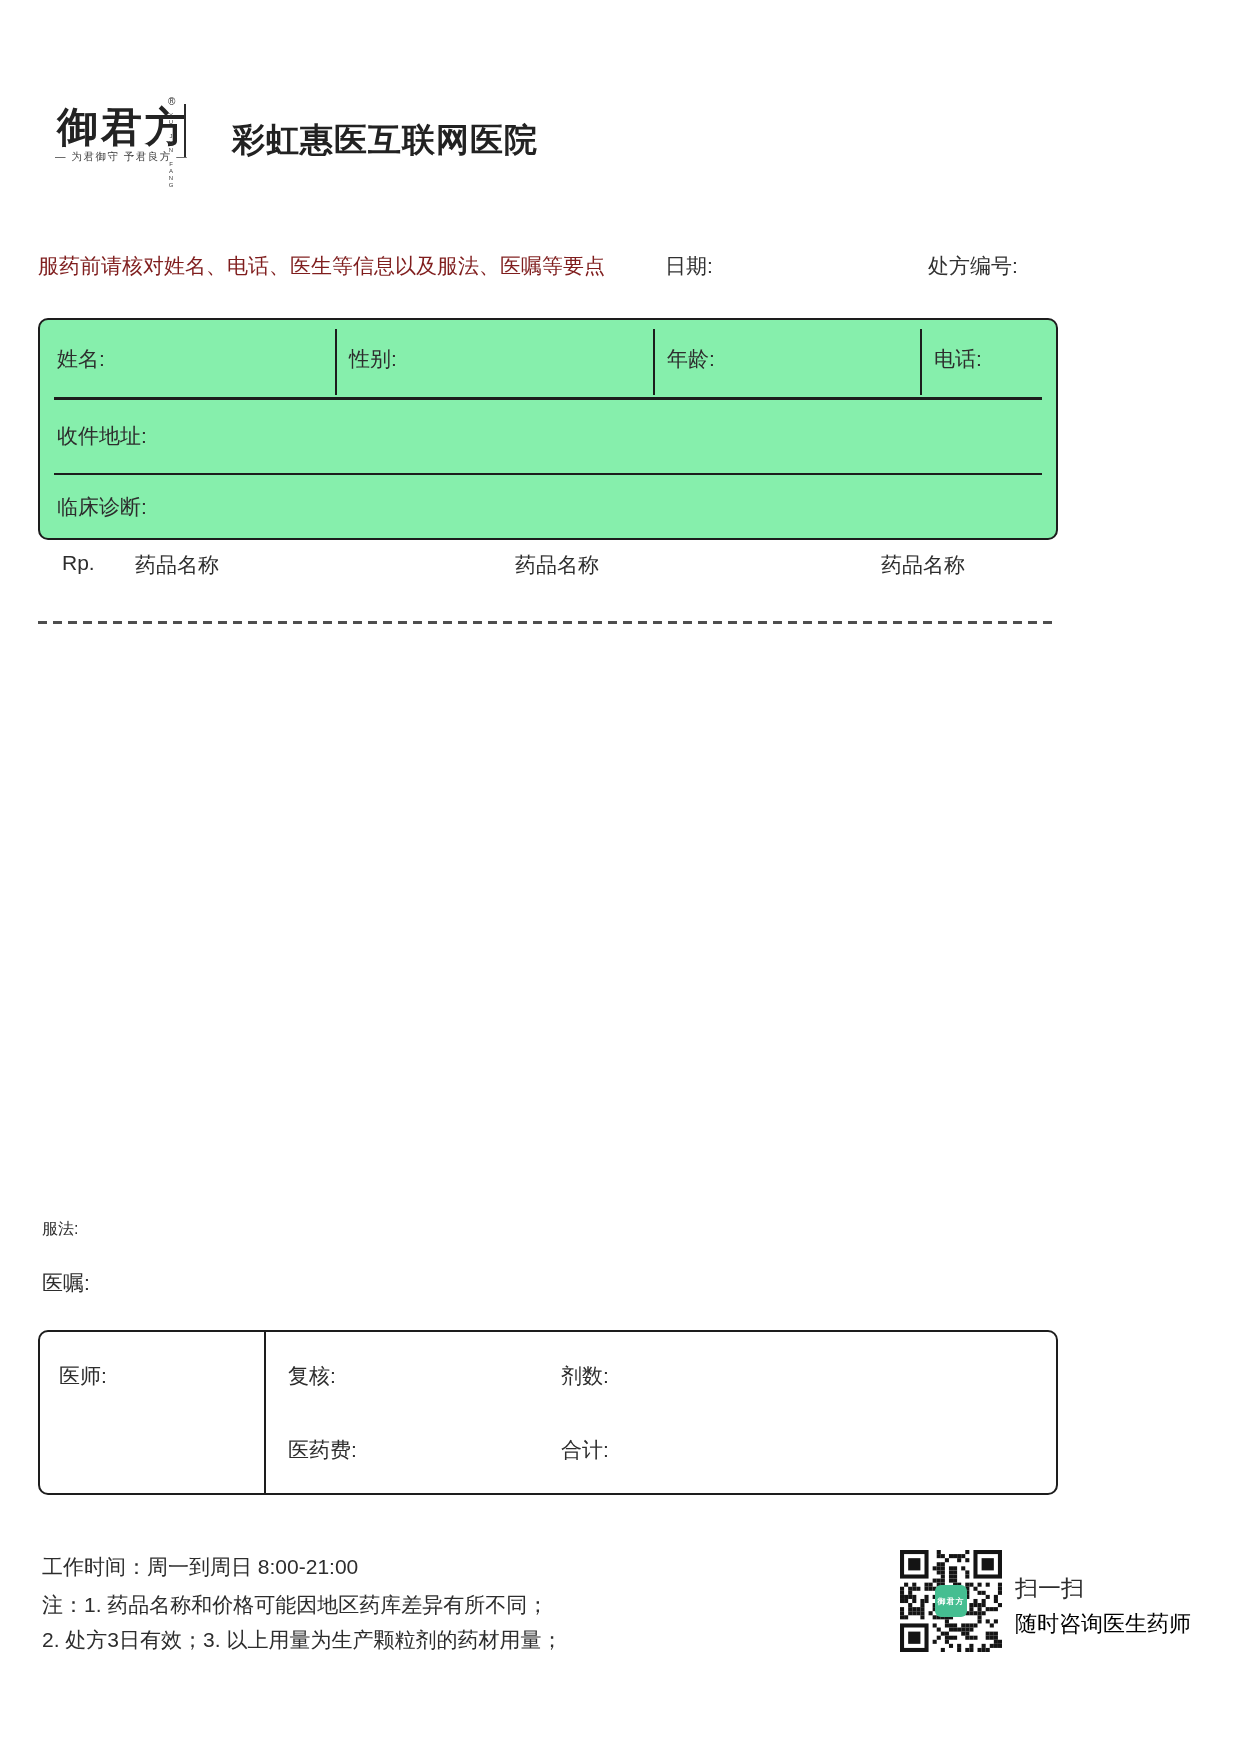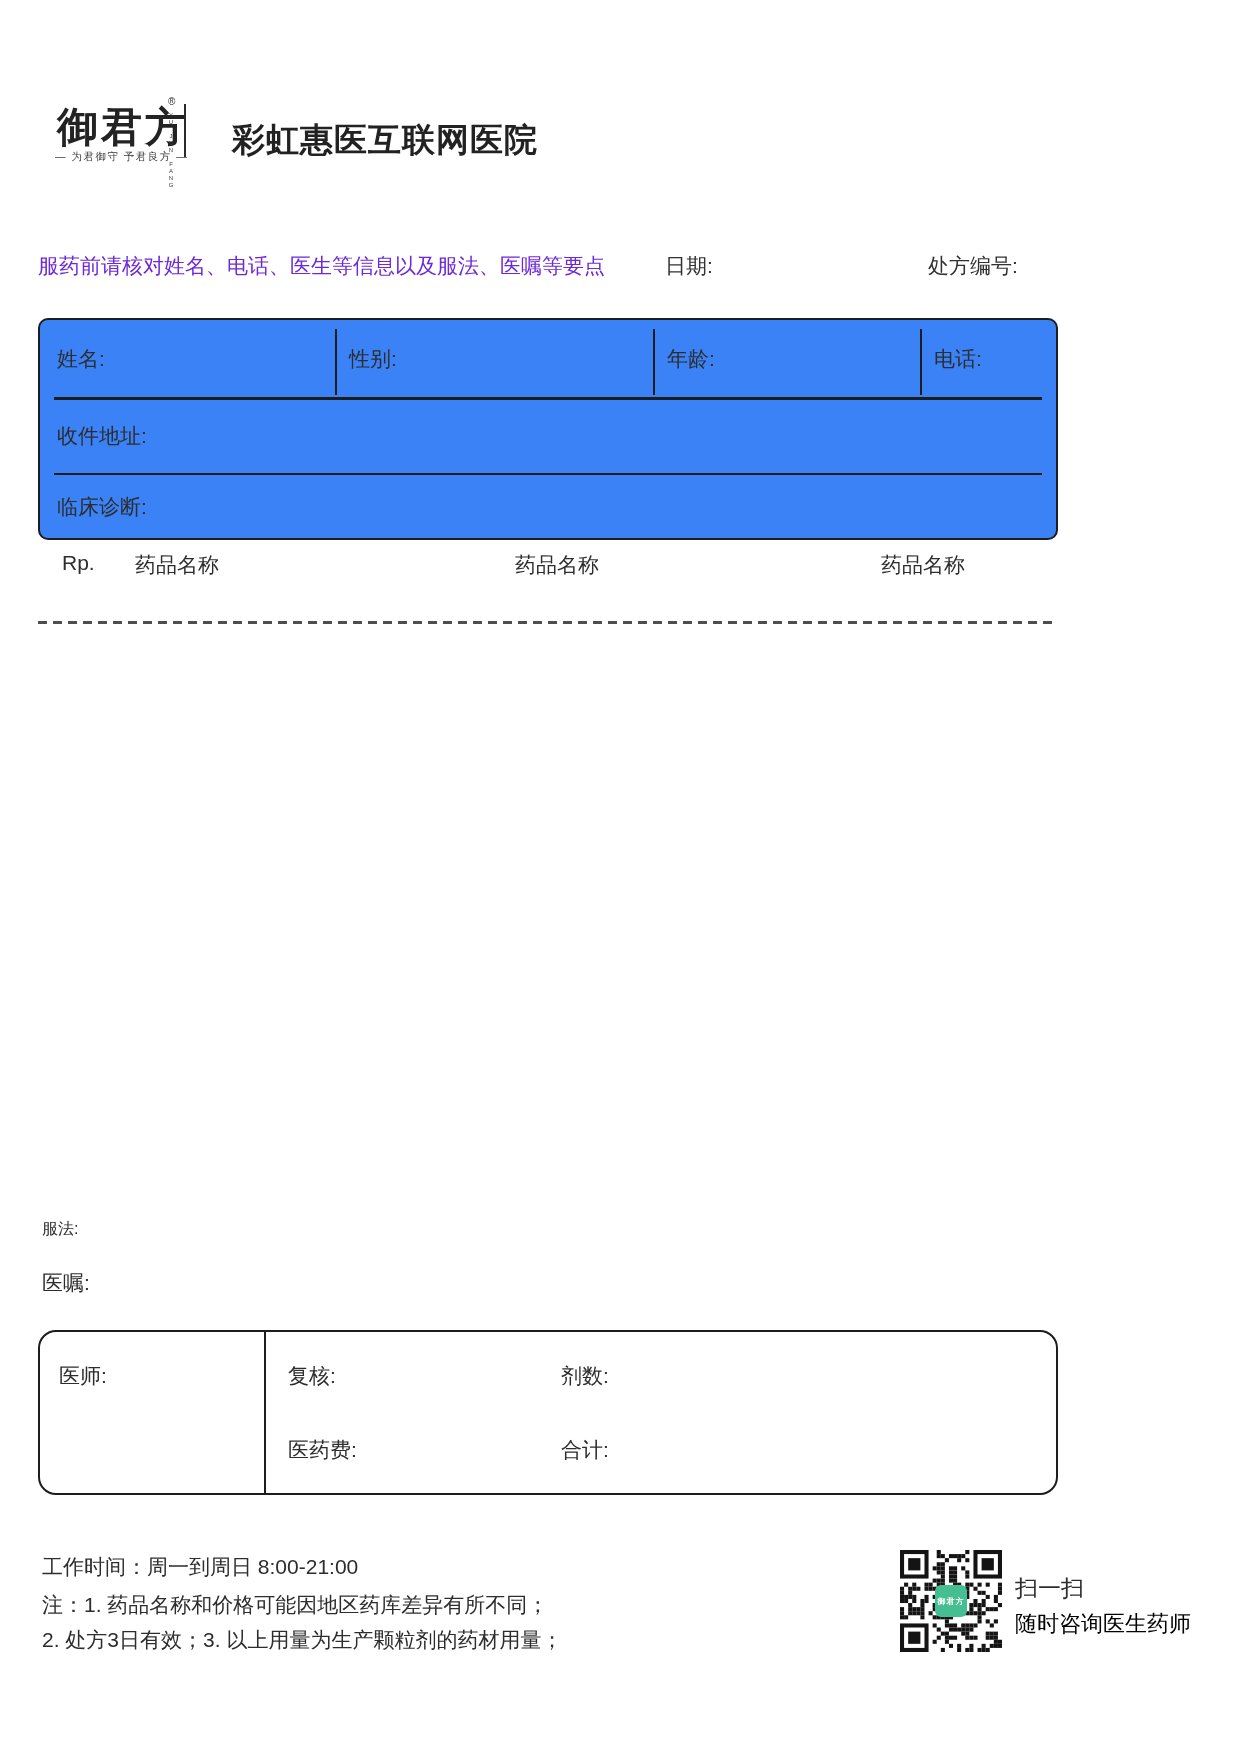--- a/index.html
+++ b/index.html
@@ -30,30 +30,30 @@
     font-size:10.5px; letter-spacing:1.5px; color:#3c3c3c; white-space:nowrap;
   }
   .logo-rule { left:184px; top:104px; width:2px; height:53px; background:#2b2b2b; }
   .hospital-title {
     left:232px; top:118px;
     font-size:33px; font-weight:900; letter-spacing:1px; color:#222;
     font-family:"Liberation Sans","DejaVu Sans",sans-serif;
   }
 
   
-  .notice-hint  { left:38px;  top:252px; font-size:21px; color:#6d28d9; }
+  .notice-hint  { left:38px;  top:252px; font-size:21px; color:#7f1d1d; }
   .date-label   { left:665px; top:252px; font-size:21px; color:#313131; }
   .rxno-label   { left:928px; top:252px; font-size:21px; color:#313131; }
 
   
   .patient-box {
     left:38px; top:318px; width:1020px; height:222px;
     border:2.5px solid #1d1d1d; border-radius:10px;
     display:flex; flex-direction:column;
-    background:#3b82f6;
+    background:#86efac;
   }
   .p-row1 { height:77px; display:flex; }
   .p-cell { position:relative; display:flex; align-items:center; }
   .p-cell .lbl { font-size:21px; color:#2d2d2d; }
   .p-c1 { width:295px; } .p-c1 .lbl { margin-left:17px; }
   .p-c2 { width:318px; } .p-c3 { width:267px; } .p-c4 { flex:1; }
   .p-c2 .lbl, .p-c3 .lbl, .p-c4 .lbl { margin-left:14px; }
   .p-c2::before, .p-c3::before, .p-c4::before {
     content:""; position:absolute; left:0; top:9px; bottom:2px;
     width:2px; background:#1d1d1d;
@@ -74,21 +74,21 @@
     background:repeating-linear-gradient(90deg,#4e4e4e 0 9px,transparent 9px 15px);
   }
 
   
   .usage-method { left:42px; top:1219px; font-size:16px; color:#2d2d2d; }
   .usage-advice { left:42px; top:1269px; font-size:21px; color:#2d2d2d; }
 
   
   .sign-box {
     left:38px; top:1330px; width:1020px; height:165px;
-    border:2.5px solid #1d1d1d; border-radius:18px;
+    border:2.5px solid #1d1d1d; border-radius:10px;
     display:flex; background:#fff;
   }
   .sign-left { width:226px; border-right:2px solid #1d1d1d; position:relative; }
   .sign-right { flex:1; position:relative; }
   .sign-box .lbl { position:absolute; font-size:21px; color:#2d2d2d; }
   .doctor-lbl { left:19px;  top:30px; }
   .review-lbl { left:22px;  top:30px; }
   .dose-lbl   { left:295px; top:30px; }
   .fee-lbl    { left:22px;  top:104px; }
   .total-lbl  { left:295px; top:104px; }

